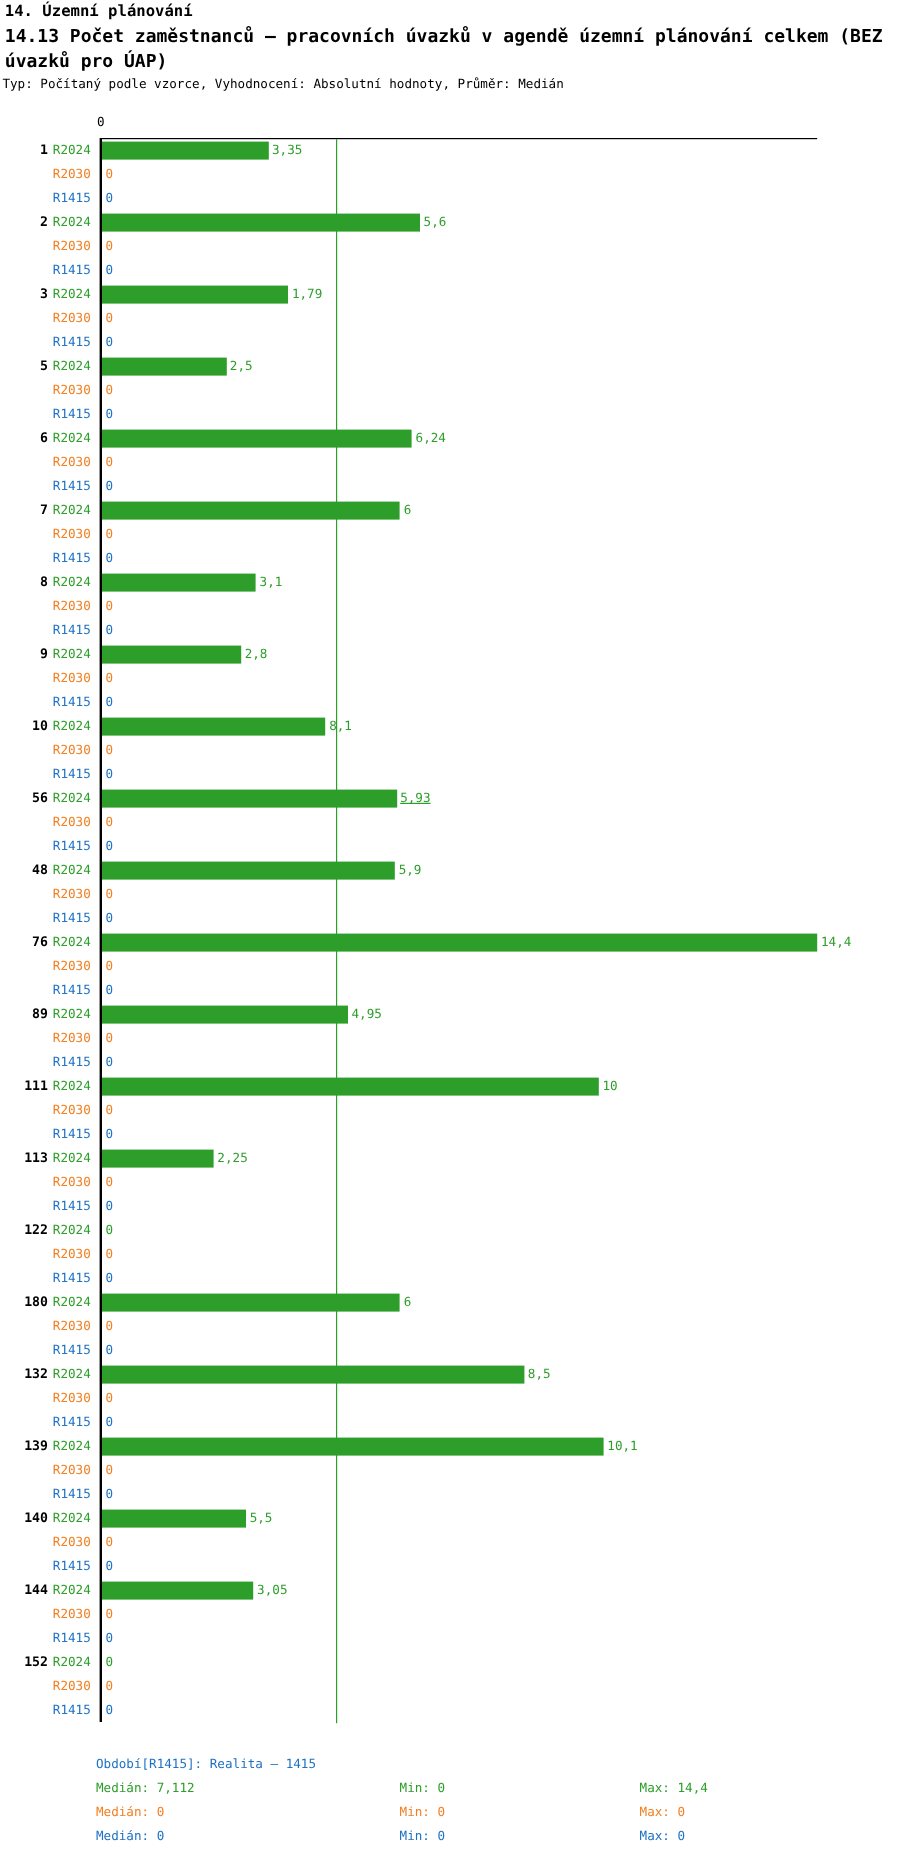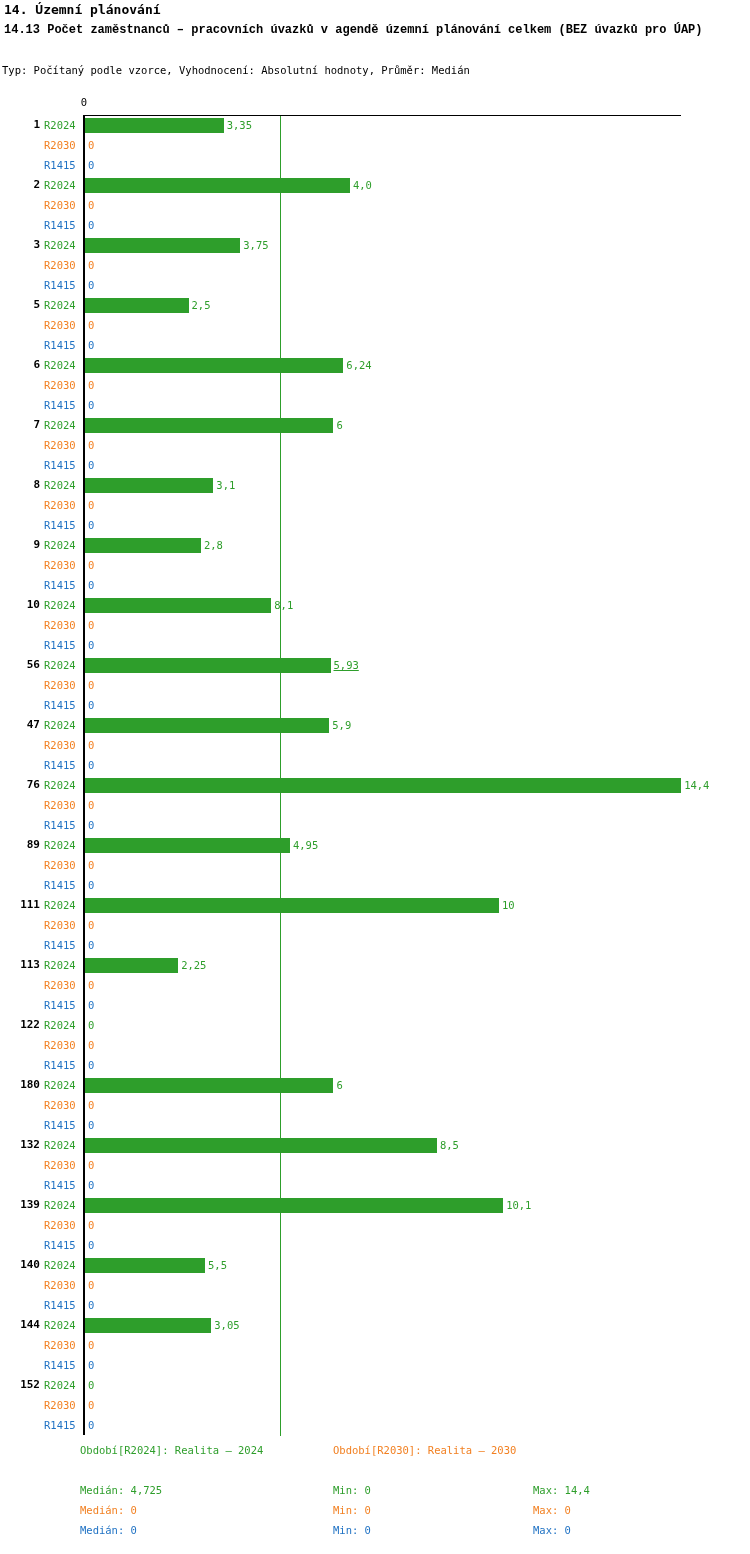--- a/index.html
+++ b/index.html
@@ -24,24 +24,23 @@
     font-size: 13px;
     font-weight: bold;
     letter-spacing: 0px;
     white-space: nowrap;
   }
   .hdr-title {
     position: absolute;
     left: 4px;
     top: 20px;
     width: 742px;
-    font-size: 12px;
+    font-size: 15px;
     font-weight: bold;
     line-height: 21px;
-    font-family: Liberation Mono, monospace;
   }
   .hdr-sub {
     position: absolute;
     left: 2px;
     top: 64px;
     font-size: 10.5px;
     font-weight: normal;
     white-space: nowrap;
   }
 
@@ -179,37 +178,37 @@
         <div class="subrow" style="top: 40px;">
           <div class="series-label s-1415">R1415</div>
           <div class="bar-value s-1415" style="left: 88px;">0</div>
         </div>
       </div>
       <div class="group" style="top: 80px;">
         <div class="group-num">2</div>
         <div class="subrow" style="top: 0px;">
           <div class="series-label s-2024">R2024</div>
           <div class="bar bar-2024" style="width: 264.96px;"></div>
-          <div class="bar-value s-2024" style="left: 352.96px;">4,0</div>
+          <div class="bar-value s-2024" style="left: 352.96px;">5,6</div>
         </div>
         <div class="subrow" style="top: 20px;">
           <div class="series-label s-2030">R2030</div>
           <div class="bar-value s-2030" style="left: 88px;">0</div>
         </div>
         <div class="subrow" style="top: 40px;">
           <div class="series-label s-1415">R1415</div>
           <div class="bar-value s-1415" style="left: 88px;">0</div>
         </div>
       </div>
       <div class="group" style="top: 140px;">
         <div class="group-num">3</div>
         <div class="subrow" style="top: 0px;">
           <div class="series-label s-2024">R2024</div>
           <div class="bar bar-2024" style="width: 155.25px;"></div>
-          <div class="bar-value s-2024" style="left: 243.25px;">3,75</div>
+          <div class="bar-value s-2024" style="left: 243.25px;">1,79</div>
         </div>
         <div class="subrow" style="top: 20px;">
           <div class="series-label s-2030">R2030</div>
           <div class="bar-value s-2030" style="left: 88px;">0</div>
         </div>
         <div class="subrow" style="top: 40px;">
           <div class="series-label s-1415">R1415</div>
           <div class="bar-value s-1415" style="left: 88px;">0</div>
         </div>
       </div>
@@ -319,21 +318,21 @@
         <div class="subrow" style="top: 20px;">
           <div class="series-label s-2030">R2030</div>
           <div class="bar-value s-2030" style="left: 88px;">0</div>
         </div>
         <div class="subrow" style="top: 40px;">
           <div class="series-label s-1415">R1415</div>
           <div class="bar-value s-1415" style="left: 88px;">0</div>
         </div>
       </div>
       <div class="group" style="top: 620px;">
-        <div class="group-num">47</div>
+        <div class="group-num">48</div>
         <div class="subrow" style="top: 0px;">
           <div class="series-label s-2024">R2024</div>
           <div class="bar bar-2024" style="width: 244.26px;"></div>
           <div class="bar-value s-2024" style="left: 332.26px;">5,9</div>
         </div>
         <div class="subrow" style="top: 20px;">
           <div class="series-label s-2030">R2030</div>
           <div class="bar-value s-2030" style="left: 88px;">0</div>
         </div>
         <div class="subrow" style="top: 40px;">
@@ -512,26 +511,25 @@
         </div>
         <div class="subrow" style="top: 40px;">
           <div class="series-label s-1415">R1415</div>
           <div class="bar-value s-1415" style="left: 88px;">0</div>
         </div>
       </div>
     </div>
 </div>
 
 <div id="legend">
-    <div class="lg-row" style="top: 0px;">
-      <div class="lg-cell lg-c0" style="color: rgb(46, 158, 43);">Období[R2024]: Realita – 2024</div>
-      <div class="lg-cell lg-c1" style="color: rgb(242, 128, 34);">Období[R2030]: Realita – 2030</div>
+    <div class="lg-row" style="top: 20px;">
+      <div class="lg-cell lg-c0" style="color: rgb(31, 114, 196);">Období[R1415]: Realita – 1415</div>
     </div>
     <div class="lg-row" style="top: 40px;">
-      <div class="lg-cell lg-c0" style="color: rgb(46, 158, 43);">Medián: 4,725</div>
+      <div class="lg-cell lg-c0" style="color: rgb(46, 158, 43);">Medián: 7,112</div>
       <div class="lg-cell lg-c1" style="color: rgb(46, 158, 43);">Min: 0</div>
       <div class="lg-cell lg-c2" style="color: rgb(46, 158, 43);">Max: 14,4</div>
     </div>
     <div class="lg-row" style="top: 60px;">
       <div class="lg-cell lg-c0" style="color: rgb(242, 128, 34);">Medián: 0</div>
       <div class="lg-cell lg-c1" style="color: rgb(242, 128, 34);">Min: 0</div>
       <div class="lg-cell lg-c2" style="color: rgb(242, 128, 34);">Max: 0</div>
     </div>
     <div class="lg-row" style="top: 80px;">
       <div class="lg-cell lg-c0" style="color: rgb(31, 114, 196);">Medián: 0</div>

